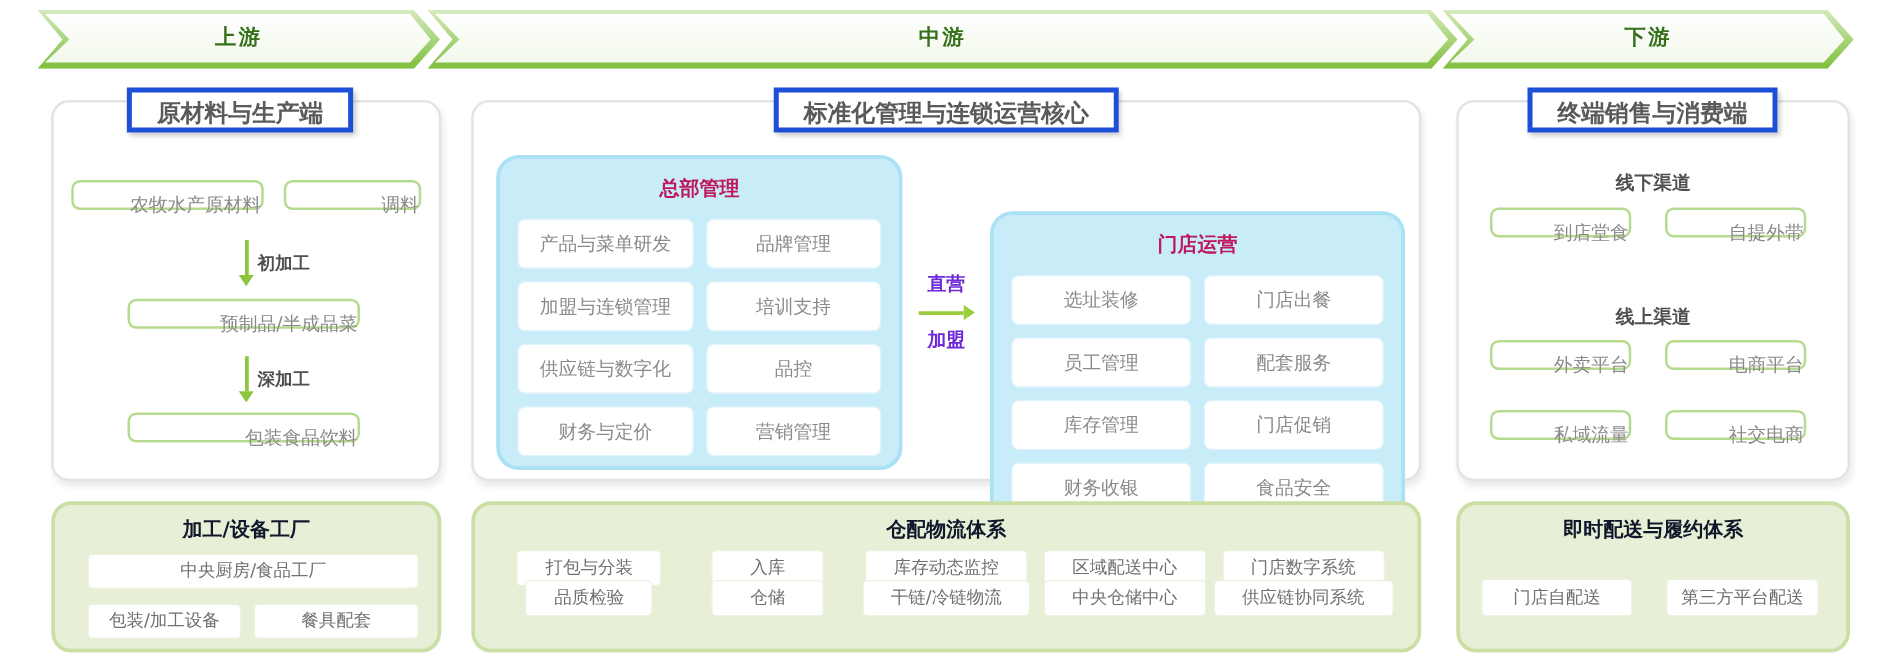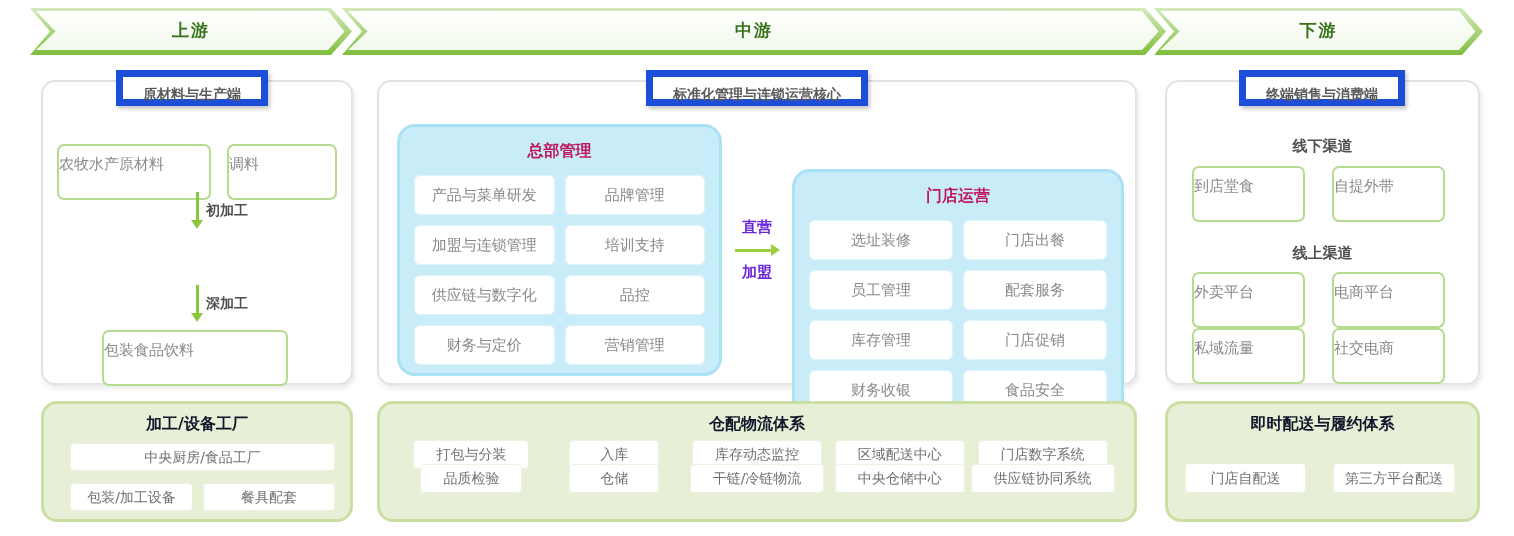--- a/index.html
+++ b/index.html
@@ -10,27 +10,27 @@
   
   .band{position:absolute;top:8px;height:47px;}
   .band svg{position:absolute;left:0;top:0;}
   .band-label{position:absolute;inset:0;text-align:center;line-height:45px;
       font-weight:bold;font-size:17px;color:#35701a;letter-spacing:2px;}
 
   
   .panel{position:absolute;background:#fff;border:2px solid #e3e3e3;border-radius:14px;
       box-shadow:2px 4px 5px rgba(0,0,0,.08);box-sizing:border-box;z-index:1;}
   .sec-title{position:absolute;top:70px;transform:translateX(-50%);background:#fff;
-      border:7px solid #1d4ed8;height:36px;line-height:34px;padding:0 20px;font-size:14px;
+      border:4px solid #1d4ed8;height:36px;line-height:34px;padding:0 20px;font-size:19px;
       font-weight:bold;color:#5a5a5a;box-shadow:2px 3px 4px rgba(0,0,0,.22);z-index:6;
       white-space:nowrap;box-sizing:border-box;}
 
   
   .gbox{position:absolute;background:#fff;border:2px solid #b7db8e;border-radius:7px;
-      height:56px;line-height:36px;text-align:left;font-size:15px;color:#8a8a8a;
+      height:24px;line-height:36px;text-align:right;font-size:15px;color:#8a8a8a;
       box-sizing:border-box;white-space:nowrap;}
 
   
   .flow-arrow{position:absolute;width:12px;display:flex;flex-direction:column;align-items:center;}
   .arrow-line{width:3px;height:28px;background:#8cc63f;}
   .arrow-head{width:0;height:0;border-left:6px solid transparent;border-right:6px solid transparent;
       border-top:9px solid #8cc63f;}
   .flow-label{position:absolute;font-size:14px;font-weight:bold;color:#4f4f4f;white-space:nowrap;}
 
   
@@ -116,20 +116,21 @@
   <div class="panel" style="left:41px;top:80px;width:312px;height:305px;">
     <div class="gbox" style="left:14px;top:62px;width:154px;">农牧水产原材料</div>
     <div class="gbox" style="left:184px;top:62px;width:110px;">调料</div>
 
     <div class="flow-arrow" style="left:148px;top:110px;">
       <div class="arrow-line"></div>
       <div class="arrow-head"></div>
     </div>
     <div class="flow-label" style="left:163px;top:120px;">初加工</div>
 
+    <div class="gbox" style="left:59px;top:157px;width:186px;">预制品/半成品菜</div>
 
     <div class="flow-arrow" style="left:148px;top:203px;">
       <div class="arrow-line"></div>
       <div class="arrow-head"></div>
     </div>
     <div class="flow-label" style="left:163px;top:213px;">深加工</div>
 
     <div class="gbox" style="left:59px;top:248px;width:186px;">包装食品饮料</div>
   </div>
 

